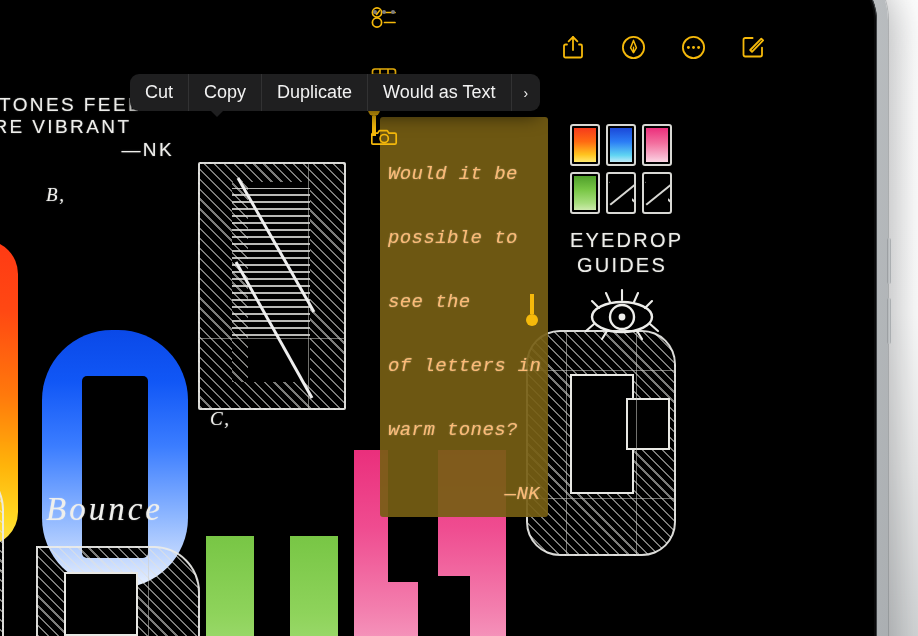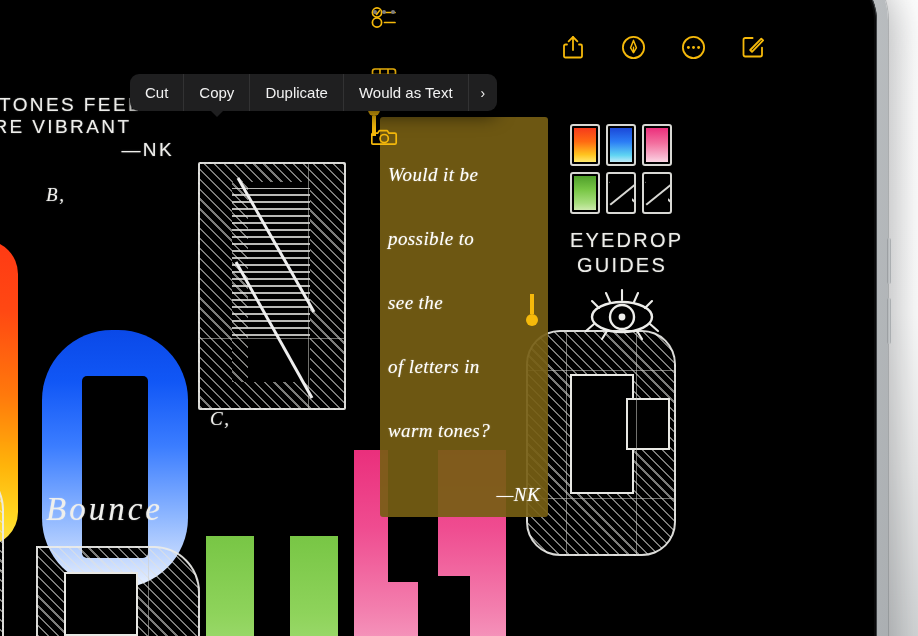--- a/index.html
+++ b/index.html
@@ -150,22 +150,22 @@
 
   
   #selected-note{
     position:absolute; left:486px; top:45px;
     width:168px;
     padding:6px 8px 10px;
     background:rgba(118,94,20,.92);
     border-radius:3px;
   }
   #selected-note .ln{
-    color:#ffffff;
-    font-family:Liberation Serif, serif; font-style:italic;
+    color:#fdba74;
+    font-family:Liberation Mono, monospace; font-style:italic;
     font-size:19px; line-height:1.26; letter-spacing:.4px;
     text-shadow:0 0 1.5px rgba(255,255,255,.5);
     white-space:nowrap;
     margin-top:40px;
   }
   #selected-note .ln.sig{ text-align:right; }
   .sel-handle{ position:absolute; z-index:30; }
   .sel-handle .knob{ width:12px;height:12px;border-radius:50%;background:#f5b90b; }
   .sel-handle .stem{ width:3.5px; background:#f5b90b; margin:0 auto; }
   #handle-start{ left:474px; top:32px; }
@@ -201,21 +201,21 @@
     position:absolute; z-index:60;
     left:236px; top:106px; height:37px;
     background:#1f1f20;
     border-radius:9px;
     display:flex; align-items:stretch;
     box-shadow:0 5px 18px rgba(0,0,0,.6);
     overflow:hidden;
   }
   #ctx-menu .mi{
     display:flex; align-items:center; padding:0 15px;
-    color:#f2f2f2; font-size:15px; white-space:nowrap;
+    color:#f2f2f2; font-size:18px; white-space:nowrap;
     cursor:pointer;
     border-left:1px solid #323233;
   }
   #ctx-menu .mi:first-child{ border-left:none; }
   #ctx-menu .mi.chev{ padding:0 12px; font-size:14px; }
   #ctx-tail{
     position:absolute; z-index:61; left:315px; top:141px;
     width:0;height:0;border-left:8px solid transparent;border-right:8px solid transparent;
     border-top:8px solid #1f1f20;
   }

